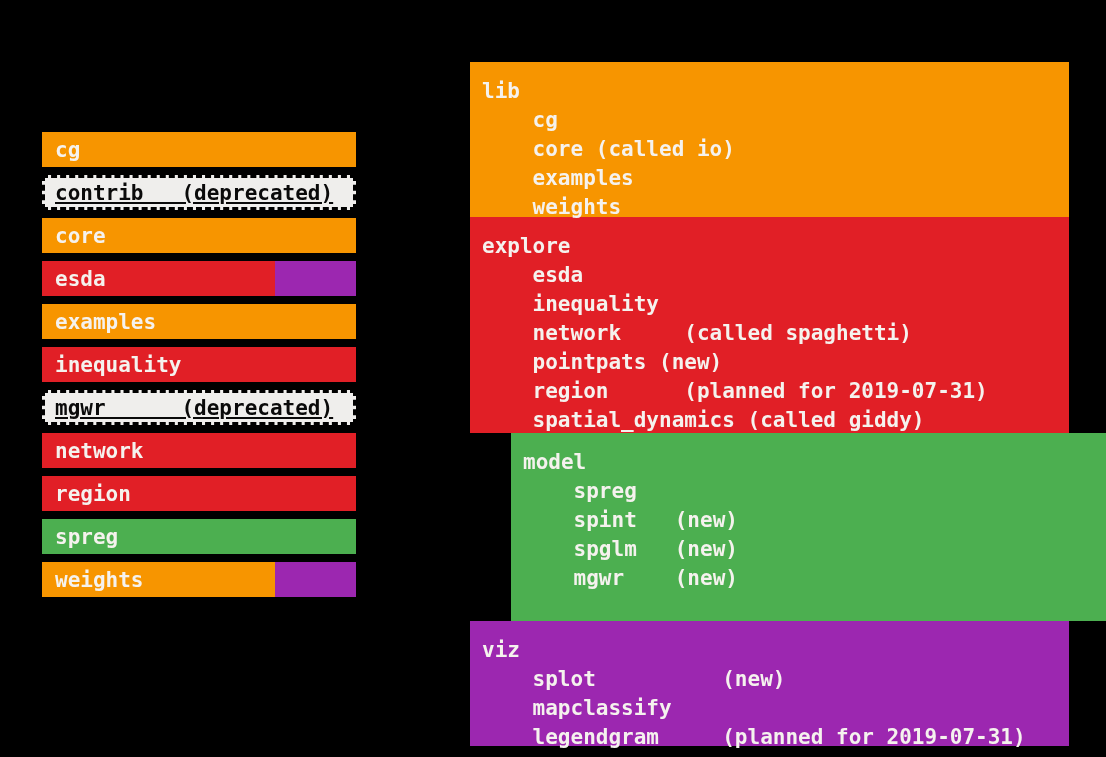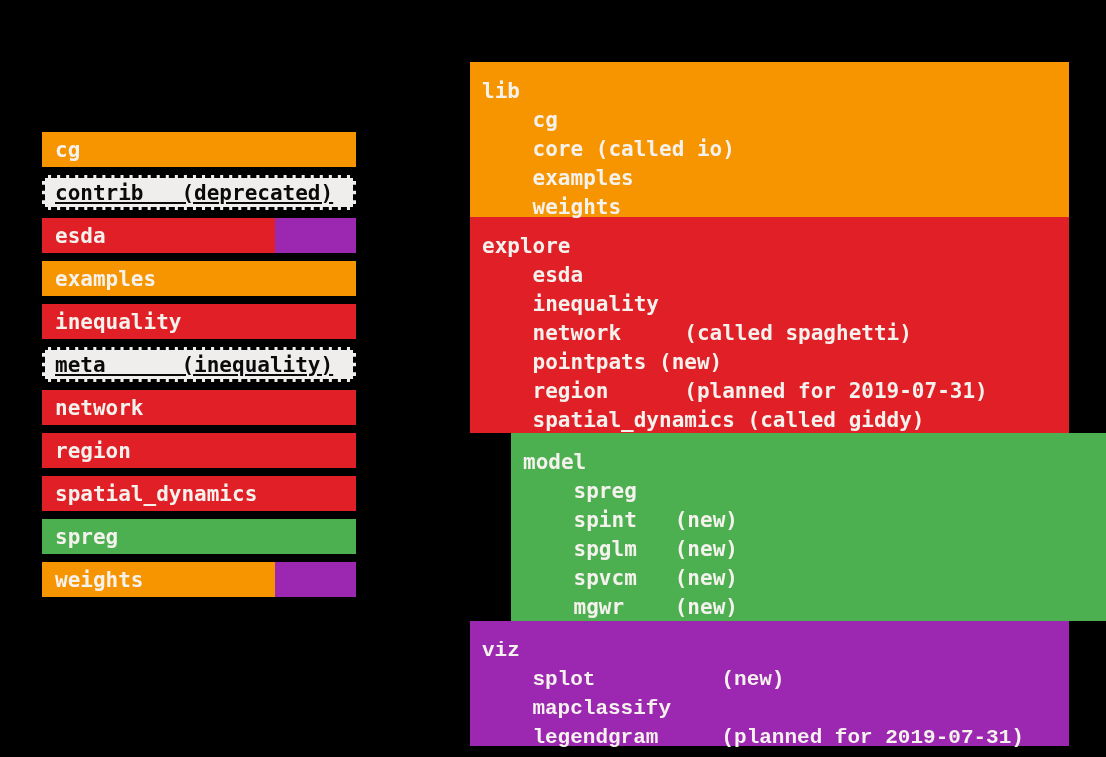--- a/index.html
+++ b/index.html
@@ -36,21 +36,21 @@
     position:absolute;right:0;top:0;width:81px;height:100%;
     background:var(--purple);z-index:1;
   }
 
   
   .right-panel{position:absolute;left:470px;top:62px;width:599px;}
   .block{width:599px;padding:15px 12px 0 12px;}
   .block.orange{background:var(--orange);}
   .block.red{background:var(--red);}
   .block.green{background:var(--green);margin-left:41px;}
-  .block.purple{background:var(--purple);font-family:Liberation Mono, monospace;}
+  .block.purple{background:var(--purple);}
   .block-lib{height:155px;}
   .block-explore{height:216px;}
   .block-model{height:188px;}
   .block-viz{height:125px;}
   .line{
     white-space:pre;font-weight:bold;font-size:21px;line-height:29px;
     color:var(--text-light);
   }
 </style>
 </head>
@@ -58,41 +58,41 @@
 
 <div class="stage">
 
   <div class="left-panel">
     <div class="bar orange">
       <span class="bar-label">cg</span>
     </div>
     <div class="bar deprecated">
       <span class="bar-label">contrib   (deprecated)</span>
     </div>
+    <div class="bar orange">
+      <span class="bar-label">core</span>
+    </div>
     <div class="bar red">
       <span class="bar-label">esda</span>
       <span class="overlay-purple"></span>
     </div>
     <div class="bar orange">
       <span class="bar-label">examples</span>
     </div>
     <div class="bar red">
       <span class="bar-label">inequality</span>
     </div>
     <div class="bar deprecated">
-      <span class="bar-label">meta      (inequality)</span>
+      <span class="bar-label">mgwr      (deprecated)</span>
     </div>
     <div class="bar red">
       <span class="bar-label">network</span>
     </div>
     <div class="bar red">
       <span class="bar-label">region</span>
-    </div>
-    <div class="bar red">
-      <span class="bar-label">spatial_dynamics</span>
     </div>
     <div class="bar green">
       <span class="bar-label">spreg</span>
     </div>
     <div class="bar orange">
       <span class="bar-label">weights</span>
       <span class="overlay-purple"></span>
     </div>
   </div>
 
@@ -111,21 +111,20 @@
       <div class="line">    network     (called spaghetti)</div>
       <div class="line">    pointpats (new)</div>
       <div class="line">    region      (planned for 2019-07-31)</div>
       <div class="line">    spatial_dynamics (called giddy)</div>
     </div>
     <div class="block green block-model">
       <div class="line">model</div>
       <div class="line">    spreg</div>
       <div class="line">    spint   (new)</div>
       <div class="line">    spglm   (new)</div>
-      <div class="line">    spvcm   (new)</div>
       <div class="line">    mgwr    (new)</div>
     </div>
     <div class="block purple block-viz">
       <div class="line">viz</div>
       <div class="line">    splot          (new)</div>
       <div class="line">    mapclassify</div>
       <div class="line">    legendgram     (planned for 2019-07-31)</div>
     </div>
   </div>
 

